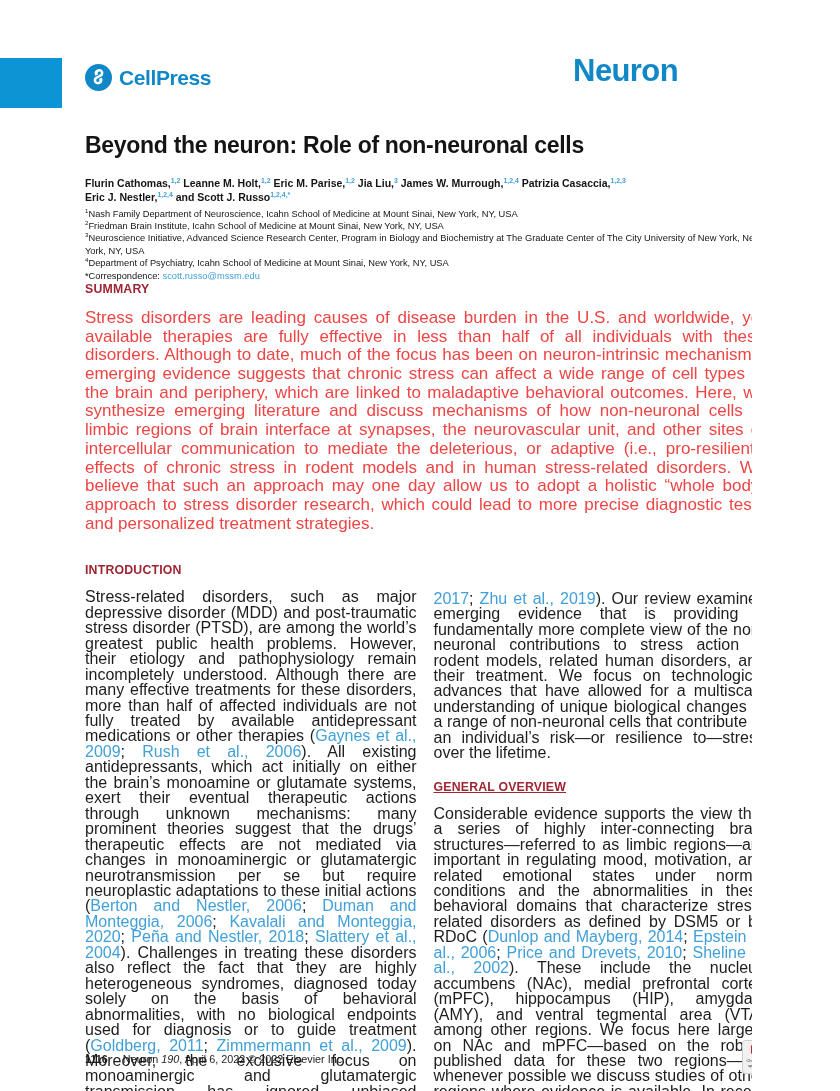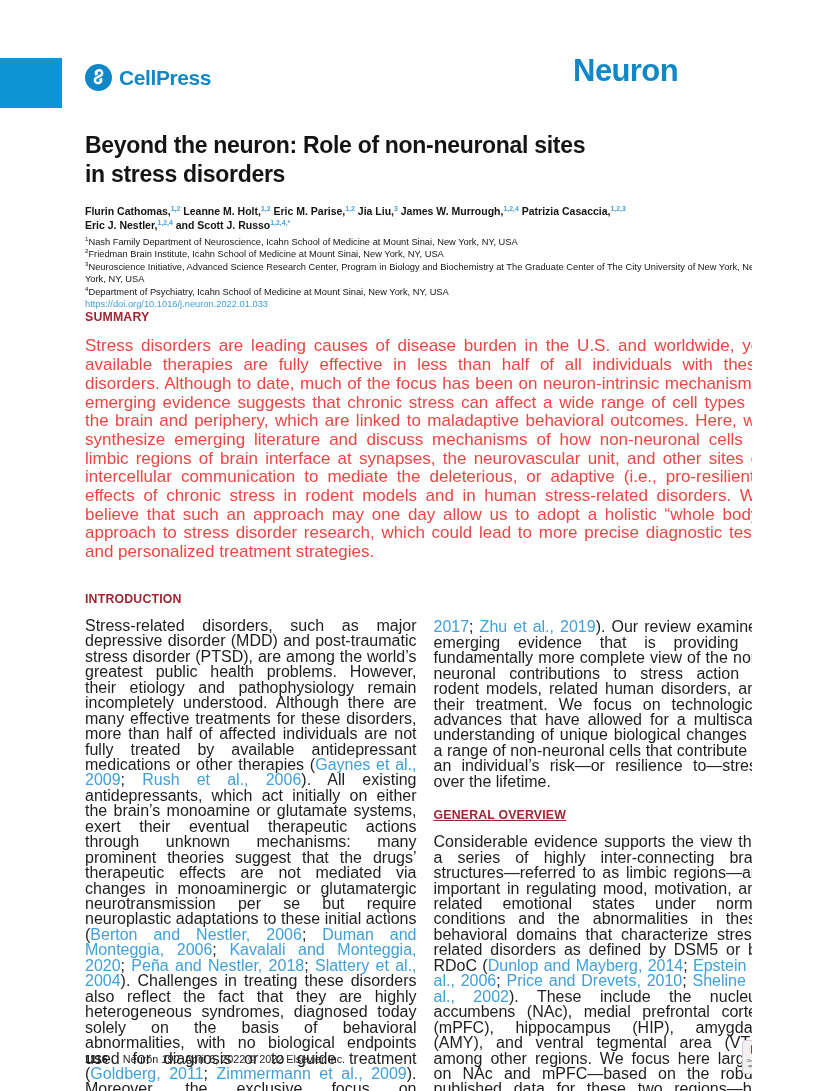--- a/index.html
+++ b/index.html
@@ -59,30 +59,30 @@
       </svg>
     </span>
     <span class="cp-text">CellPress</span>
   </div>
 
   <div class="journal-wordmark">Neuron</div>
 
   <div class="content">
 
 
-    <h1 class="title"><span>Beyond the neuron: Role of non-neuronal sites</span><br><span>in stress disorders</span></h1>
+    <h1 class="title"><span>Beyond the neuron: Role of non-neuronal cells</span><br></h1>
 
     <p class="authors">Flurin Cathomas,<sup class="link-color">1,2</sup> Leanne M. Holt,<sup class="link-color">1,2</sup> Eric M. Parise,<sup class="link-color">1,2</sup> Jia Liu,<sup class="link-color">3</sup> James W. Murrough,<sup class="link-color">1,2,4</sup> Patrizia Casaccia,<sup class="link-color">1,2,3</sup><br>Eric J. Nestler,<sup class="link-color">1,2,4</sup> and Scott J. Russo<sup class="link-color">1,2,4,*</sup></p>
 
     <div>
       <p class="affil-line"><sup>1</sup>Nash Family Department of Neuroscience, Icahn School of Medicine at Mount Sinai, New York, NY, USA</p>
       <p class="affil-line"><sup>2</sup>Friedman Brain Institute, Icahn School of Medicine at Mount Sinai, New York, NY, USA</p>
       <p class="affil-line"><sup>3</sup>Neuroscience Initiative, Advanced Science Research Center, Program in Biology and Biochemistry at The Graduate Center of The City University of New York, New York, NY, USA</p>
       <p class="affil-line"><sup>4</sup>Department of Psychiatry, Icahn School of Medicine at Mount Sinai, New York, NY, USA</p>
-      <p class="affil-line"><span class="cite-link">https://doi.org/10.1016/j.neuron.2022.01.033</span></p>
+      <p class="affil-line">*Correspondence: <span class="cite-link">scott.russo@mssm.edu</span></p>
     </div>
 
     <section class="summary">
       <h2 class="sec-head">SUMMARY</h2>
       <p class="summary-text">Stress disorders are leading causes of disease burden in the U.S. and worldwide, yet available therapies are fully effective in less than half of all individuals with these disorders. Although to date, much of the focus has been on neuron-intrinsic mechanisms, emerging evidence suggests that chronic stress can affect a wide range of cell types in the brain and periphery, which are linked to maladaptive behavioral outcomes. Here, we synthesize emerging literature and discuss mechanisms of how non-neuronal cells in limbic regions of brain interface at synapses, the neurovascular unit, and other sites of intercellular communication to mediate the deleterious, or adaptive (i.e., pro-resilient), effects of chronic stress in rodent models and in human stress-related disorders. We believe that such an approach may one day allow us to adopt a holistic “whole body” approach to stress disorder research, which could lead to more precise diagnostic tests and personalized treatment strategies.</p>
     </section>
 
     <div class="columns">
       <div class="col">
         <h2 class="sec-head">INTRODUCTION</h2>

